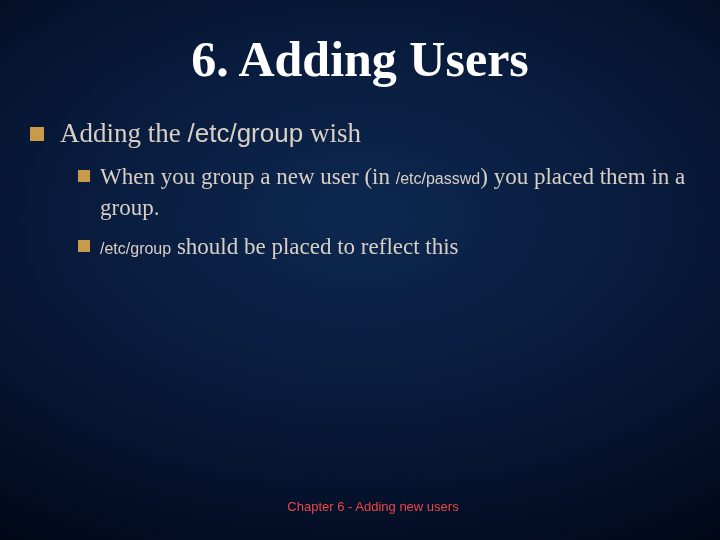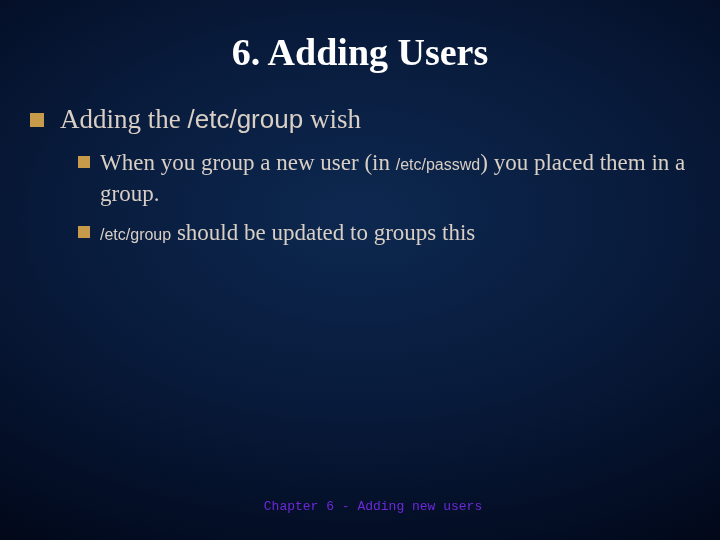--- a/index.html
+++ b/index.html
@@ -10,21 +10,21 @@
     position: relative;
   }
   .slide {
     width: 100%;
     height: 100%;
     padding: 30px 30px 0 30px;
     position: relative;
   }
   .title {
     color: #ffffff;
-    font-size: 38px;
+    font-size: 50px;
     font-weight: bold;
     text-align: center;
     margin-bottom: 28px;
     font-family: "Times New Roman", Times, serif;
   }
   .bullet-row {
     display: flex;
     align-items: flex-start;
   }
   .square {
@@ -60,22 +60,22 @@
     font-size: 19px;
     line-height: 1.3;
   }
 
   .footer {
     position: absolute;
     bottom: 26px;
     left: 0;
     width: 100%;
     text-align: center;
-    color: #6d28d9;
-    font-family: Liberation Mono, monospace;
+    color: #ef4444;
+    font-family: Liberation Sans, sans-serif;
     font-size: 13px;
     padding-left: 26px;
   }
 </style>
 </head>
 <body>
 
 <div class="slide">
 
   <h1 class="title">6. Adding Users</h1>
@@ -91,20 +91,20 @@
     <div class="bullet-row">
       <span class="square sq-l2"></span>
       <div class="lvl2">
         <span>When you group a new user (in </span><span class="mono">/etc/passwd</span><span>) you placed them in a group.</span>
       </div>
     </div>
 
     <div class="bullet-row">
       <span class="square sq-l2"></span>
       <div class="lvl2">
-        <span class="mono">/etc/group</span><span> should be updated to groups this</span>
+        <span class="mono">/etc/group</span><span> should be placed to reflect this</span>
       </div>
     </div>
 
   </div>
 
   <div class="footer">Chapter 6 - Adding new users</div>
 </div>
 
 </body></html>

